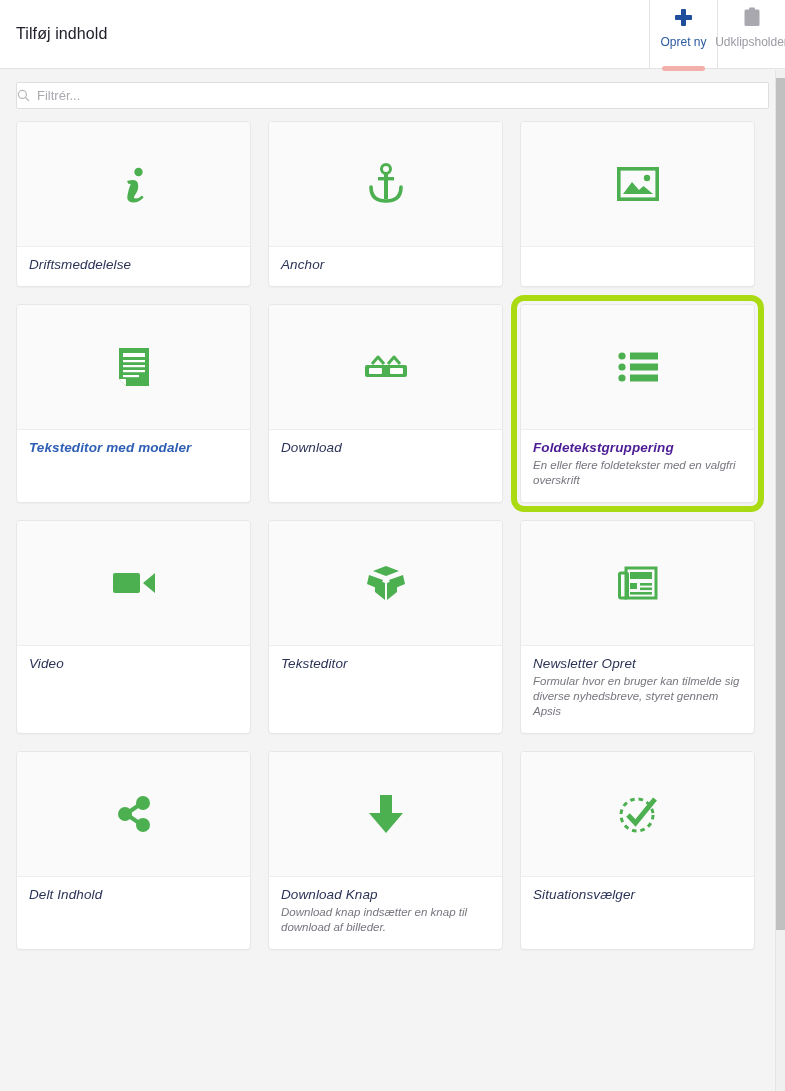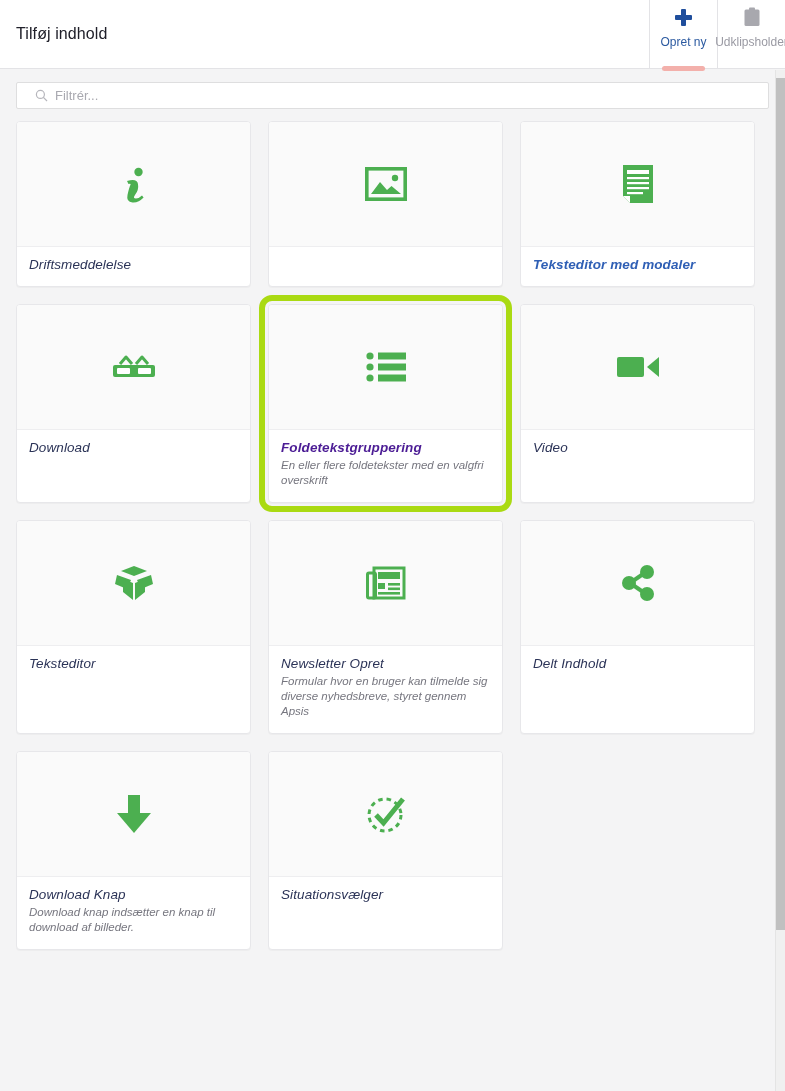--- a/index.html
+++ b/index.html
@@ -85,21 +85,21 @@
     padding: 13px 16px 12px 16px;
     background: #f4f4f5;
   }
   #filter-box {
     height: 27px;
     background: #ffffff;
     border: 1px solid #dededf;
     border-radius: 2px;
     display: flex;
     align-items: center;
-    padding: 0 18px;
+    padding: 0 0;
   }
   #filter-input {
     border: 0;
     outline: 0;
     flex: 1;
     font-size: 13px;
     font-family: "Liberation Sans", sans-serif;
     color: #5b5b63;
     background: transparent;
     margin-left: 7px;
@@ -234,20 +234,33 @@
           <path d="M13 19 Q23 16 24 22 Q25 28 21 33 Q18.5 36.5 22 36.5 Q25 36.5 28 33.5
                    L29.6 35.6 Q24.5 41 18.5 40.5 Q12 40 13.5 33 Q15 26 16.5 22.8
                    Q17.2 21.3 14.5 22 Z" fill="#4caf50"></path>
         </svg>
       </div>
       <div class="card-body">
         <div class="card-title">Driftsmeddelelse</div>
       </div>
     </div>
 
+    <div class="card">
+      <div class="card-icon-area">
+        <svg class="icon-svg" width="40" height="42" viewBox="0 0 40 42">
+          <circle cx="20" cy="6" r="4.5" fill="none" stroke="#4caf50" stroke-width="3"></circle>
+          <rect x="18" y="10" width="4" height="26" fill="#4caf50"></rect>
+          <rect x="12" y="14" width="16" height="3.4" fill="#4caf50"></rect>
+          <path d="M5 24 Q5 38 20 38 Q35 38 35 24" fill="none" stroke="#4caf50" stroke-width="3.6" stroke-linecap="round"></path>
+        </svg>
+      </div>
+      <div class="card-body">
+        <div class="card-title">Anchor</div>
+      </div>
+    </div>
 
     <div class="card">
       <div class="card-icon-area">
         <svg class="icon-svg" width="42" height="34" viewBox="0 0 42 34">
           <rect x="1.8" y="1.8" width="38.4" height="30.4" fill="none" stroke="#4caf50" stroke-width="3.6"></rect>
           <circle cx="30" cy="11" r="3.2" fill="#4caf50"></circle>
           <path d="M6 27 L15 15 L22 23 L26.5 19 L36 27 Z" fill="#4caf50"></path>
         </svg>
       </div>
     </div>

